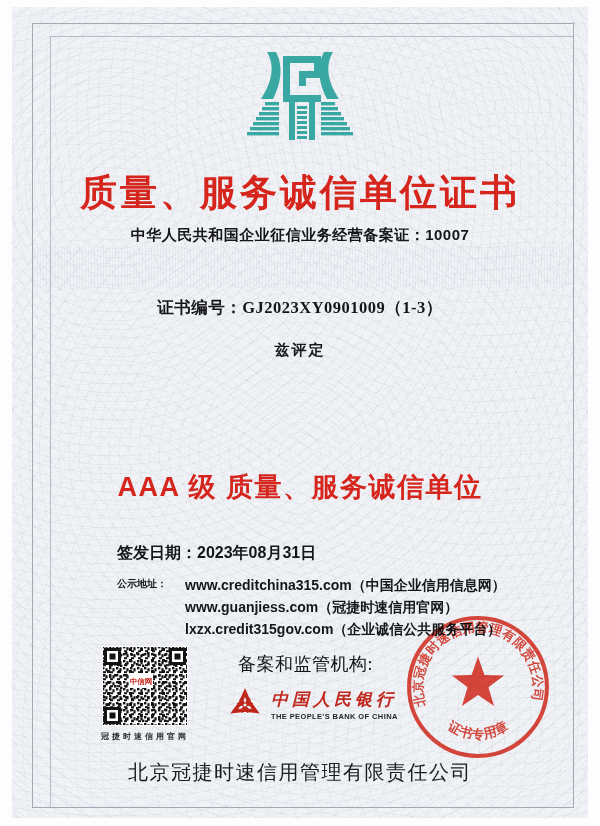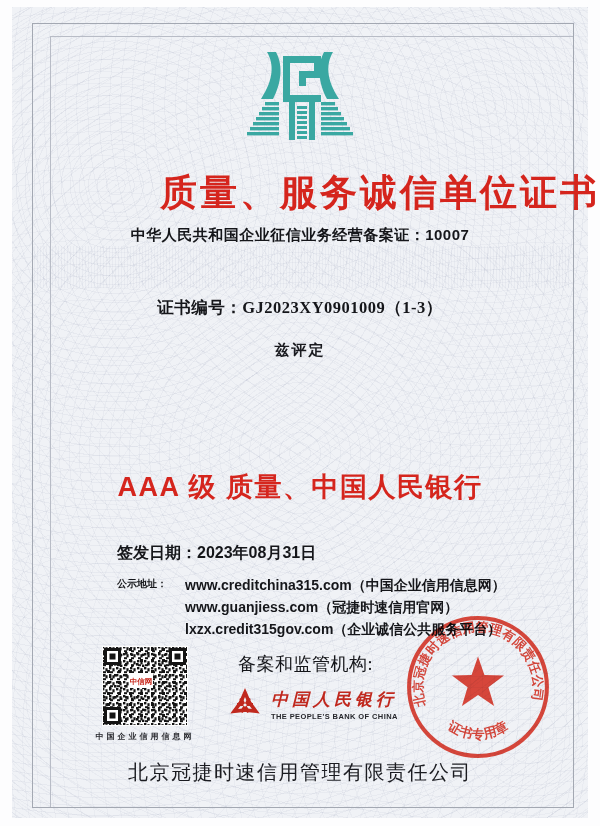--- a/index.html
+++ b/index.html
@@ -30,21 +30,21 @@
   }
   .guilloche-band{
     position:absolute;left:34px;right:30px;top:246px;height:42px;
     background:repeating-linear-gradient(90deg, rgba(100,110,150,.11) 0 1px, transparent 1px 3px);
     opacity:.55;
   }
   .abs{position:absolute;}
   .ctr{left:0;right:0;text-align:center;}
   .title{
     top:168px;font-size:37px;font-weight:800;color:#d5251d;
-    letter-spacing:3px;font-family:"Liberation Sans",sans-serif;text-align:right;
+    letter-spacing:3px;font-family:"Liberation Sans",sans-serif;
   }
   .subtitle{
     top:226px;font-size:15px;font-weight:700;color:#15161a;letter-spacing:.5px;
   }
   .certno{
     top:297px;font-size:16.5px;font-weight:700;color:#15161a;
     font-family:"Liberation Serif",serif;letter-spacing:.5px;
   }
   .hereby{top:341px;font-size:15px;font-weight:600;color:#1a1b20;letter-spacing:2px;}
   .company{
@@ -133,21 +133,21 @@
 </svg>
 
 <div class="abs ctr title">质量、服务诚信单位证书</div>
 <div class="abs ctr subtitle">中华人民共和国企业征信业务经营备案证：10007</div>
 <div class="abs ctr certno">证书编号：GJ2023XY0901009（1-3）</div>
 <div class="abs ctr hereby">兹评定</div>
 
 <div class="abs ctr company">
 </div>
 
-<div class="abs ctr rating">AAA 级 质量、中国人民银行</div>
+<div class="abs ctr rating">AAA 级 质量、服务诚信单位</div>
 
 <div class="abs dates-row">
   <span class="date-issue">签发日期：2023年08月31日</span>
 </div>
 
 <div class="pub-label">公示地址：</div>
 <div class="url-line url-1">www.creditchina315.com（中国企业信用信息网）</div>
 <div class="url-line url-2">www.guanjiess.com（冠捷时速信用官网）</div>
 <div class="url-line url-3">lxzx.credit315gov.com（企业诚信公共服务平台）</div>
 
@@ -176,21 +176,21 @@
       <rect x="70" y="5" width="11" height="11" fill="#ffffff"></rect>
       <rect x="72.5" y="7.5" width="6" height="6" fill="#141414"></rect>
     <rect x="2" y="61" width="17" height="17" fill="#141414"></rect>
       <rect x="5" y="64" width="11" height="11" fill="#ffffff"></rect>
       <rect x="7.5" y="66.5" width="6" height="6" fill="#141414"></rect>
   </g>
 
   <rect x="27" y="27" width="24" height="15" fill="#ffffff"></rect>
   <text x="39" y="38" text-anchor="middle" font-size="7.5" fill="#c8281c" font-weight="bold" font-family="Liberation Serif, serif">中信网</text>
 </svg>
-<div class="qr-caption">中国企业信用信息网</div>
+<div class="qr-caption">冠捷时速信用官网</div>
 
 <div class="regulator">备案和监管机构:</div>
 
 <svg class="pboc-emblem" viewBox="0 0 34 40" aria-hidden="true">
   <g fill="#c0281e">
     <g transform="rotate(0 17 21)">
       <path d="M17,4 L23.5,19 H19.5 L17,13 L14.5,19 H10.5 Z"></path>
       <rect x="9" y="19" width="6.5" height="3"></rect>
         <rect x="18.5" y="19" width="6.5" height="3"></rect>
     </g>

